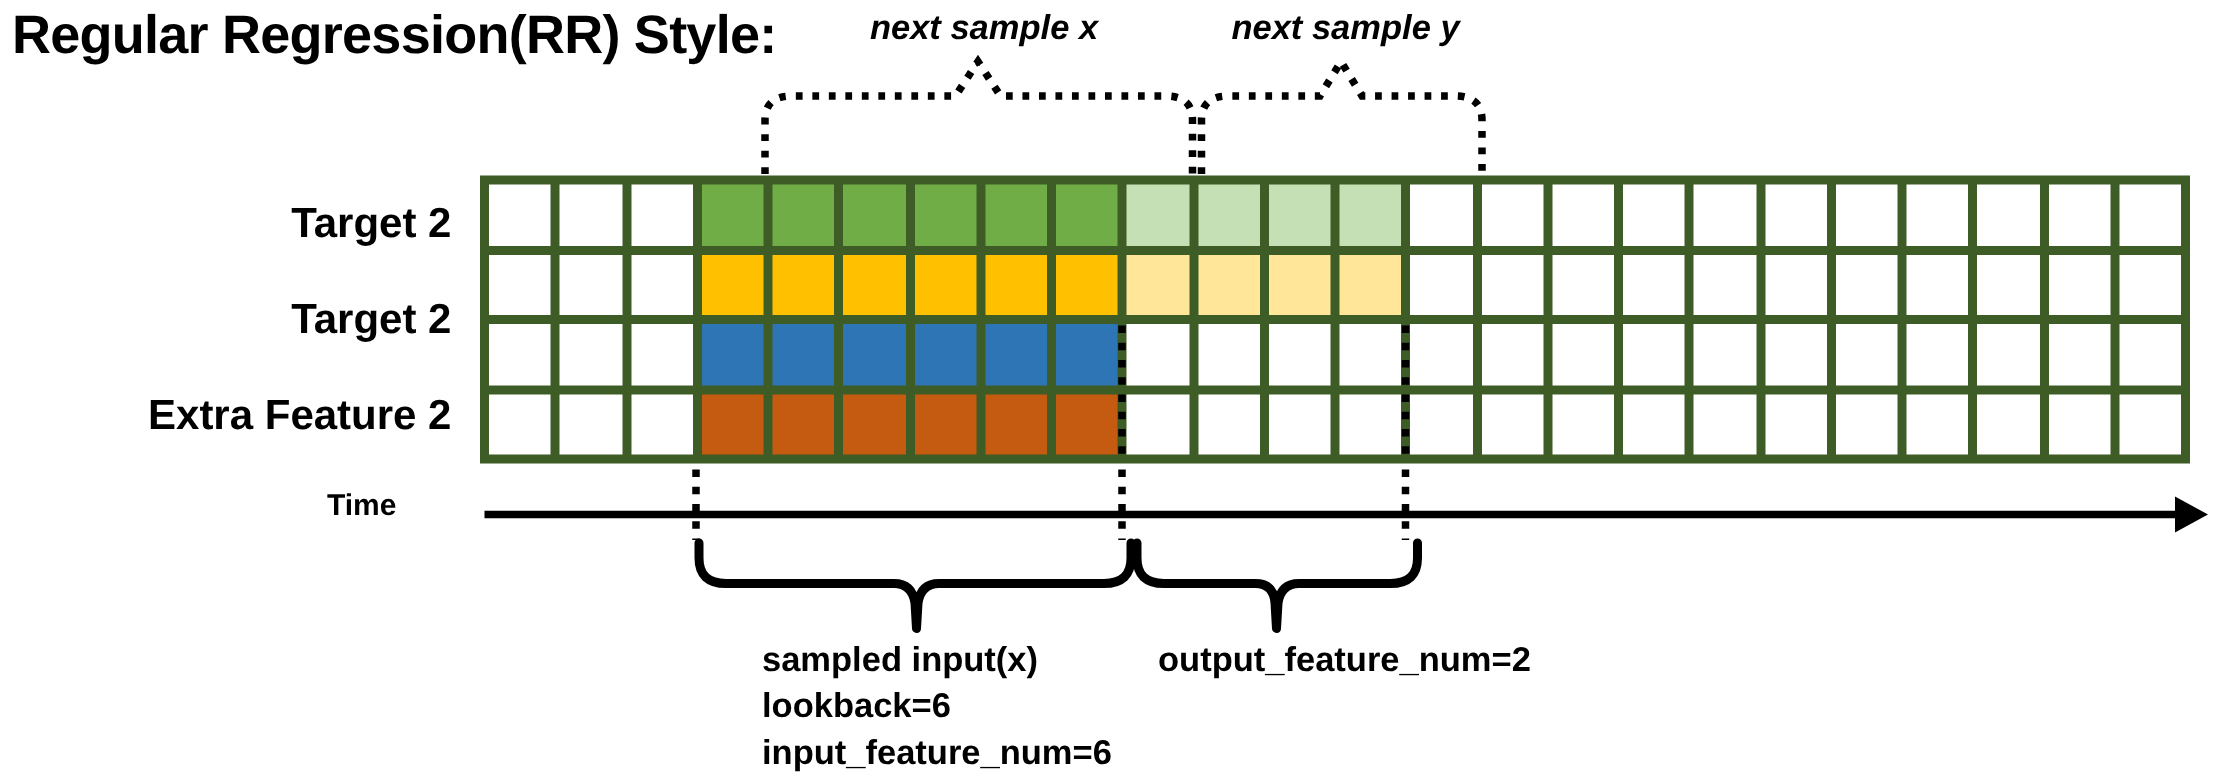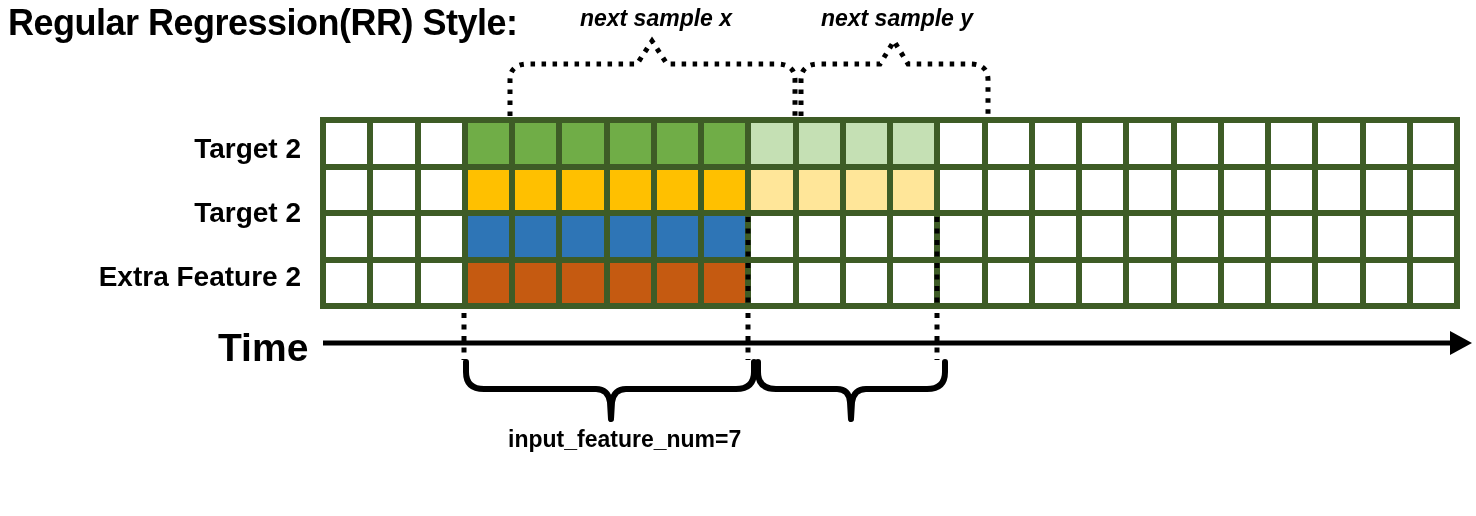--- a/index.html
+++ b/index.html
@@ -24,21 +24,21 @@
     padding-right:10px;font-size:28px;font-weight:bold;white-space:nowrap;
   }
   #sample-grid{
     position:absolute;left:320px;top:117px;width:1140px;height:192px;
     box-sizing:border-box;display:grid;
     grid-template-columns:repeat(24,1fr);grid-template-rows:repeat(4,1fr);
     gap:6px;padding:6px;
   }
   .cell{width:100%;height:100%;}
   .time-label{
-    position:absolute;left:218px;top:326px;font-size:39px;font-weight:bold;
+    position:absolute;left:218px;top:326px;font-size:20px;font-weight:bold;
   }
   .note-block{
     position:absolute;top:424px;font-size:23px;font-weight:600;
     line-height:31px;white-space:nowrap;
   }
   #input-note{left:508px;}
   #output-note{left:772px;}
   svg.overlay{position:absolute;left:0;top:0;pointer-events:none;}
 </style>
 </head>
@@ -170,18 +170,21 @@
     <line x1="937" y1="313" x2="937" y2="360" stroke="#000" stroke-width="5" stroke-dasharray="5 6.5"></line>
 
     <line x1="323" y1="343" x2="1450" y2="343" stroke="#000" stroke-width="5"></line>
     <polygon points="1450,331 1450,355 1472,343" fill="#000"></polygon>
 
     <path d="M 466 362 L 466 372 Q 466 389 484 389 L 596 389 Q 608 389 610 402 L 611 419 L 612 402 Q 614 389 626 389 L 736 389 Q 754 389 754 372 L 754 362" fill="none" stroke="#000" stroke-width="6" stroke-linecap="round" stroke-linejoin="round"></path>
     <path d="M 758 362 L 758 372 Q 758 389 776 389 L 837 389 Q 849 389 850 402 L 851 419 L 852 402 Q 854 389 866 389 L 927 389 Q 945 389 945 372 L 945 362" fill="none" stroke="#000" stroke-width="6" stroke-linecap="round" stroke-linejoin="round"></path>
   </svg>
 
   <div class="note-block" id="input-note">
-    <div>input_feature_num=7</div>
+    <div>sampled input(x)</div>
+    <div>lookback=6</div>
+    <div>input_feature_num=6</div>
   </div>
   <div class="note-block" id="output-note">
+    <div>output_feature_num=2</div>
   </div>
 
 </div>
 
 </body></html>

